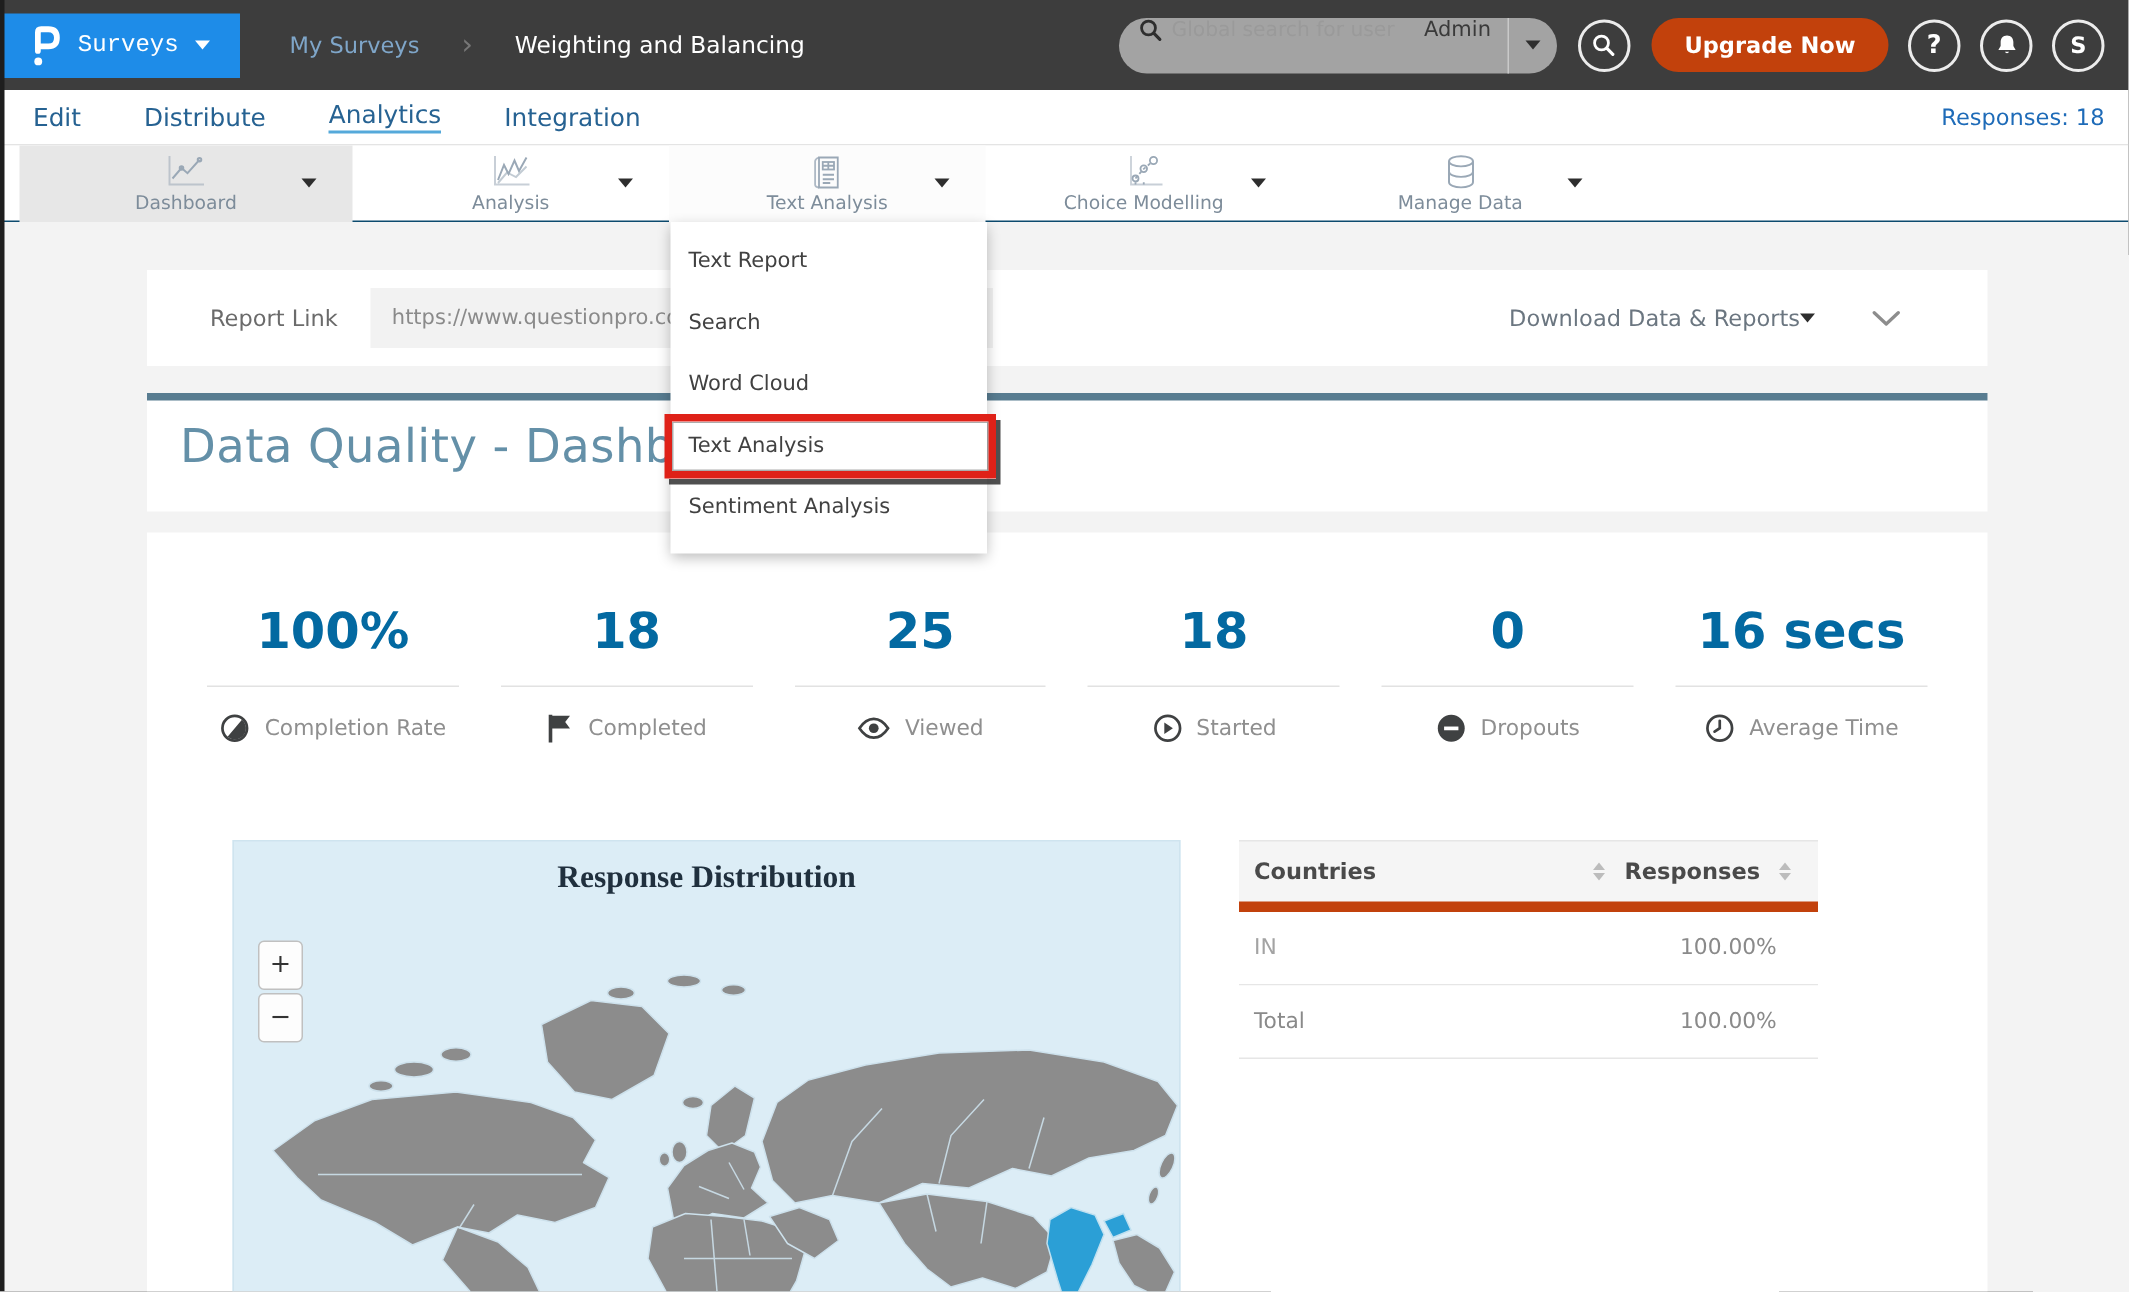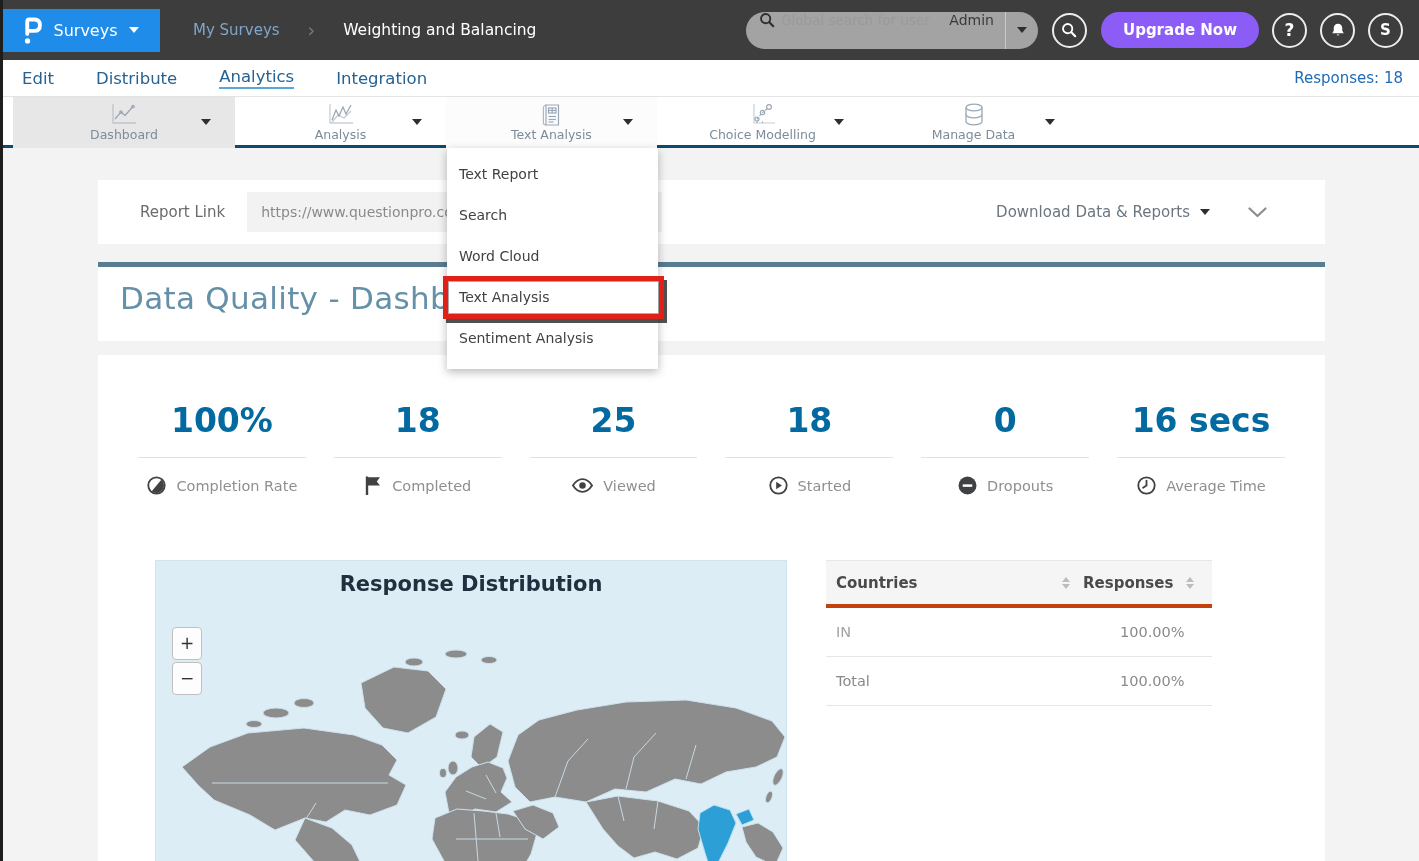--- a/index.html
+++ b/index.html
@@ -4,92 +4,92 @@
 <style>
   * { margin:0; padding:0; box-sizing:border-box; }
   body { background:#555; font-family:"DejaVu Sans", sans-serif; }
   .screen { position:relative; width:1419px; height:861px; overflow:hidden; background:#f3f3f3; margin:0 auto; }
 
   
   .edge { position:absolute; left:0; top:0; bottom:0; width:3px; background:#1e1e1e; z-index:90; }
 
   
   .hdr { position:absolute; top:0; left:0; right:0; height:60px; background:#3d3d3d; display:flex; align-items:center; z-index:40; }
-  .logo-block { width:160px; height:43px; background:#1e8ce8; display:flex; align-items:center; justify-content:center; gap:11px; cursor:pointer; }
+  .logo-block { width:160px; height:43px; background:#1e8ce8; display:flex; align-items:center; justify-content:center; gap:11px; cursor:pointer;font-family:Liberation Mono, monospace; }
   .logo-block .product { color:#fff; font-size:16px; font-weight:500; }
   .caret-w { width:0; height:0; border-left:5px solid transparent; border-right:5px solid transparent; border-top:6px solid #fff; }
   .caret-d { width:0; height:0; border-left:5px solid transparent; border-right:5px solid transparent; border-top:6px solid #2e2e2e; }
   .crumb { display:flex; align-items:center; margin-left:33px; gap:28px; }
   .crumb .parent { color:#7fa6c9; font-size:15px; cursor:pointer; }
   .crumb .sep { color:#777; font-size:19px; line-height:1; }
   .crumb .current { color:#fff; font-size:15.5px; }
   .hdr .spacer { flex:1; }
   .search-pill { width:292px; height:37px; background:#a3a3a3; border-radius:19px; display:flex; align-items:flex-start; padding-left:13px; margin-right:12px; }
   .search-pill svg { flex:none; }
   .search-pill input { flex:1; min-width:0; border:none; outline:none; background:transparent; font-size:13.5px; color:#444; padding:0 6px; font-family:inherit; }
   .search-pill input::placeholder { color:#9a9a9a; }
   .pill-scope { font-size:14px; color:#3a3a3a; font-weight:500; padding-right:11px; }
   .pill-div { width:1px; align-self:stretch; background:#c9c9c9; }
   .pill-caret-zone { width:32px; display:flex; justify-content:center; align-items:center; align-self:stretch; cursor:pointer; }
   .circ { width:35px; height:35px; border:2px solid #ececec; border-radius:50%; display:flex; align-items:center; justify-content:center; color:#fff; margin-left:13px; cursor:pointer; flex:none; }
   .circ.qmark { font-size:17px; font-weight:bold; }
   .circ.avatar { font-size:15px; font-weight:bold; }
-  .upgrade { height:36px; border:none; border-radius:19px; background:#8b5cf6; color:#fff; font-weight:700; font-size:15px; padding:0 22px; margin-left:14px; cursor:pointer; font-family:inherit; }
+  .upgrade { height:36px; border:none; border-radius:19px; background:#c2410c; color:#fff; font-weight:700; font-size:15px; padding:0 22px; margin-left:14px; cursor:pointer; font-family:inherit; }
   .hdr-pad { width:16px; }
 
   
   .nav { position:absolute; top:60px; left:0; right:0; height:37px; background:#fff; border-bottom:1px solid #e4e4e4; display:flex; align-items:center; padding-left:22px; gap:42px; z-index:30; }
   .nav a { color:#266292; font-size:16.5px; font-weight:500; text-decoration:none; cursor:pointer; }
   .nav a.active { border-bottom:2px solid #55a9da; padding-bottom:1px; }
   .nav .responses { margin-left:auto; margin-right:16px; color:#1e6bb8; font-size:15px; font-weight:500; }
 
   
-  .toolbar { position:absolute; top:97px; left:0; right:0; height:51px; background:#fff; border-bottom:3px solid #0c4a6e; display:flex; padding-left:13px; z-index:30; }
+  .toolbar { position:absolute; top:97px; left:0; right:0; height:51px; background:#fff; border-bottom:1px solid #0c4a6e; display:flex; padding-left:13px; z-index:30; }
   .tab { position:relative; width:211px; height:51px; display:flex; flex-direction:column; align-items:center; cursor:pointer; padding-top:5px; }
   .tab.pressed { width:222px; background:#e7e7e7; }
   .tab.open { background:#fcfcfc; }
   .tab .tlabel { position:absolute; bottom:6px; font-size:12.5px; color:#7d8c9a; white-space:nowrap; }
   .tab .tcaret { position:absolute; right:24px; top:22px; }
 
   
   .menu { position:absolute; left:447px; top:148px; width:211px; background:#fff; box-shadow:0 3px 9px rgba(0,0,0,.28); padding:6px 0 10px; z-index:70; }
   .menu .mi { position:relative; height:41px; line-height:41px; padding-left:12px; font-size:14px; color:#414141; cursor:pointer; white-space:nowrap; }
   .hl-box { position:absolute; left:-4px; right:-6px; top:-1px; bottom:-1px; border:5px solid #df2118; box-shadow:3px 4px 0 rgba(48,48,48,.85), inset 0 0 0 1px rgba(70,70,70,.45); pointer-events:none; }
 
   
   .content { position:absolute; top:148px; left:0; right:0; bottom:0; background:#f3f3f3; }
 
   .report-panel { position:absolute; left:98px; top:32px; width:1227px; height:64px; background:#fff; display:flex; align-items:center; }
   .report-panel .rlabel { margin-left:42px; font-size:15px; color:#6b6b6b; white-space:nowrap; }
   .report-panel input { margin-left:22px; width:415px; height:40px; background:#f2f2f2; border:none; outline:none; padding:0 14px; font-size:14px; color:#8a8a8a; font-family:inherit; }
   .report-panel .spacer { flex:1; }
-  .download { display:flex; align-items:center; gap:10px; color:#6b7680; font-size:15px; cursor:pointer; white-space:nowrap; }
+  .download { display:flex; align-items:center; color:#6b7680; font-size:15px; cursor:pointer; white-space:nowrap; }
   .collapse-chevron { margin-left:38px; margin-right:58px; cursor:pointer; display:flex; }
 
   .title-panel { position:absolute; left:98px; top:114px; width:1227px; height:79px; background:#fff; border-top:5px solid #587c90; }
   .title-panel h1 { margin:13px 0 0 22px; font-size:31px; font-weight:500; color:#6490a8; letter-spacing:.3px; white-space:nowrap; }
 
   .main-panel { position:absolute; left:98px; top:207px; width:1227px; height:560px; background:#fff; }
   .stats { display:flex; padding:46px 26px 0; }
   .stat { width:16.666%; text-align:center; }
   .stat .num { font-size:33px; font-weight:bold; color:#0369a1; white-space:nowrap; }
   .stat .rule { height:1px; background:#e2e2e2; margin:17px 14px 0; }
   .stat .cap { margin-top:17px; display:flex; align-items:center; justify-content:center; gap:9px; color:#8f8f8f; font-size:14.5px; white-space:nowrap; }
 
   
   .map-box { position:absolute; left:57px; top:205px; width:632px; height:330px; background:#dcedf6; border:1px solid #cfe4ef; overflow:hidden; }
-  .map-title { position:absolute; top:11px; left:0; right:0; text-align:center; font-size:21px; font-weight:bold; color:#20303e; z-index:5; }
+  .map-title { position:absolute; top:11px; left:0; right:0; text-align:center; font-size:21px; font-weight:bold; color:#20303e; z-index:5;font-family:Liberation Serif, serif; }
   .zoom-btns { position:absolute; left:16px; top:66px; z-index:6; display:flex; flex-direction:column; gap:2px; }
   .zbtn { width:30px; height:33px; background:#fdfdfd; border:1px solid #c0c0c0; border-radius:4px; font-size:17px; color:#333; cursor:pointer; font-family:inherit; line-height:1; }
   .map-svg { position:absolute; left:0; top:0; }
 
   
   .table-box { position:absolute; left:728px; top:205px; width:386px; font-size:14.5px; }
   .trow { display:flex; align-items:center; height:49px; border-bottom:1px solid #e6e6e6; background:#fff; }
-  .trow.head { height:48px; background:#f5f5f5; border-top:1px solid #e6e6e6; border-bottom:4px solid #c2410c; }
+  .trow.head { height:48px; background:#f5f5f5; border-top:1px solid #e6e6e6; border-bottom:7px solid #c2410c; }
   .td-left { flex:1; padding-left:10px; }
   .td-right { width:92px; }
   .trow.head .th-right { width:150px; display:flex; align-items:center; gap:13px; }
   .th-label { font-weight:bold; color:#4a4a4a; font-size:15px; }
   .cell-dim { color:#a3a3a3; }
   .cell-val { color:#8a8a8a; }
   .sort { display:flex; flex-direction:column; gap:2px; cursor:pointer; }
   .sort i { display:block; width:0; height:0; border-left:4px solid transparent; border-right:4px solid transparent; }
   .sort .up { border-bottom:5px solid #bcbcbc; }
   .sort .dn { border-top:5px solid #bcbcbc; }

